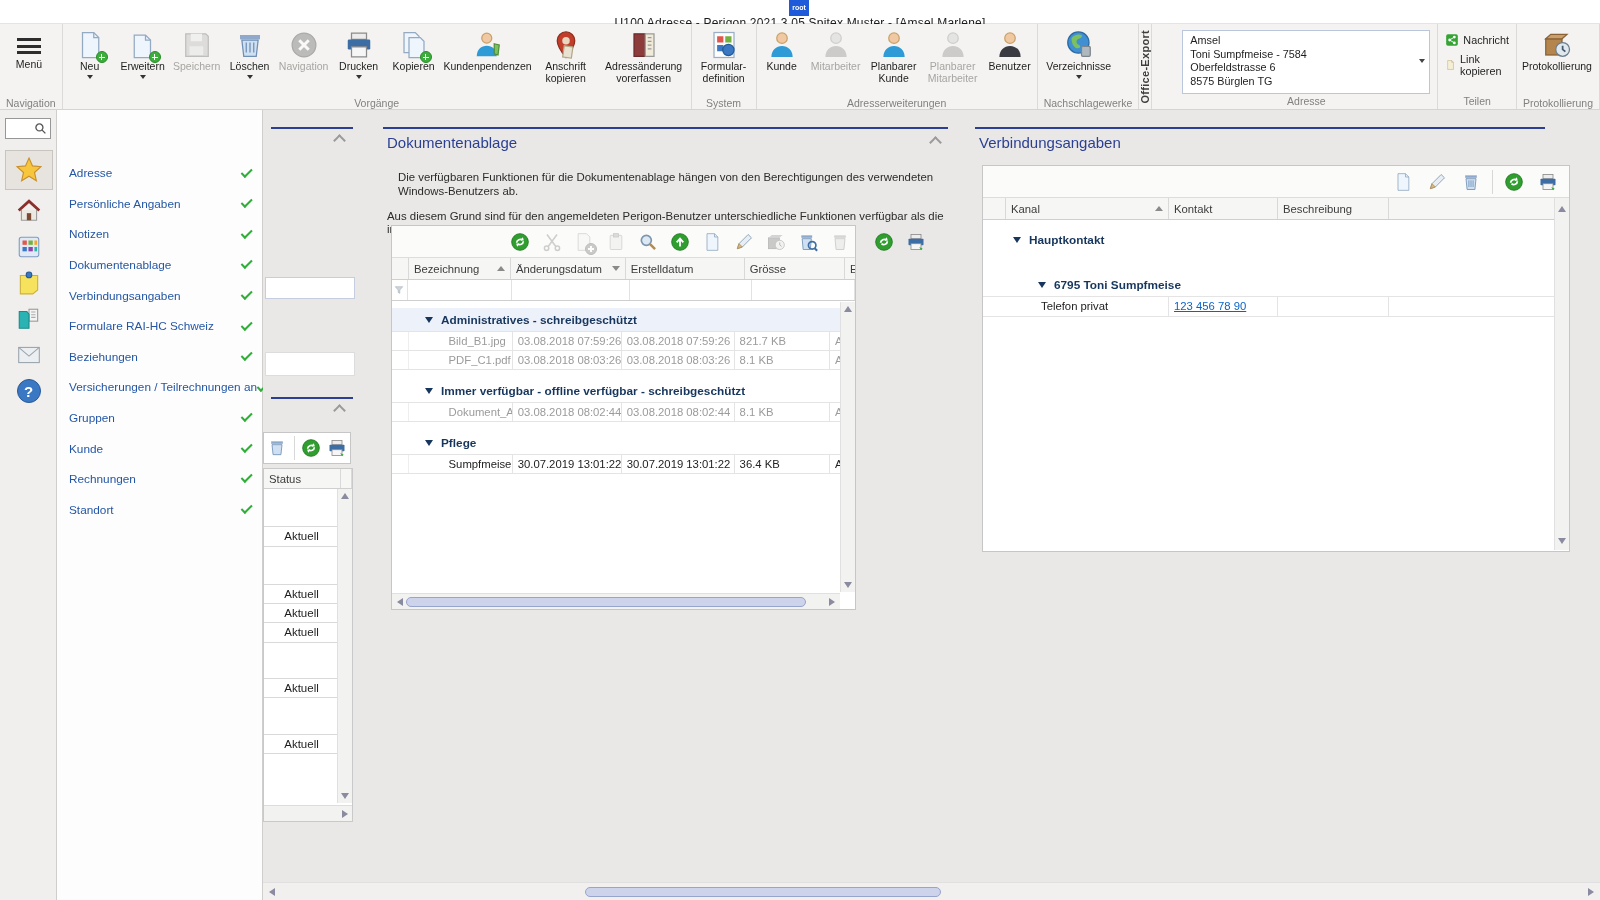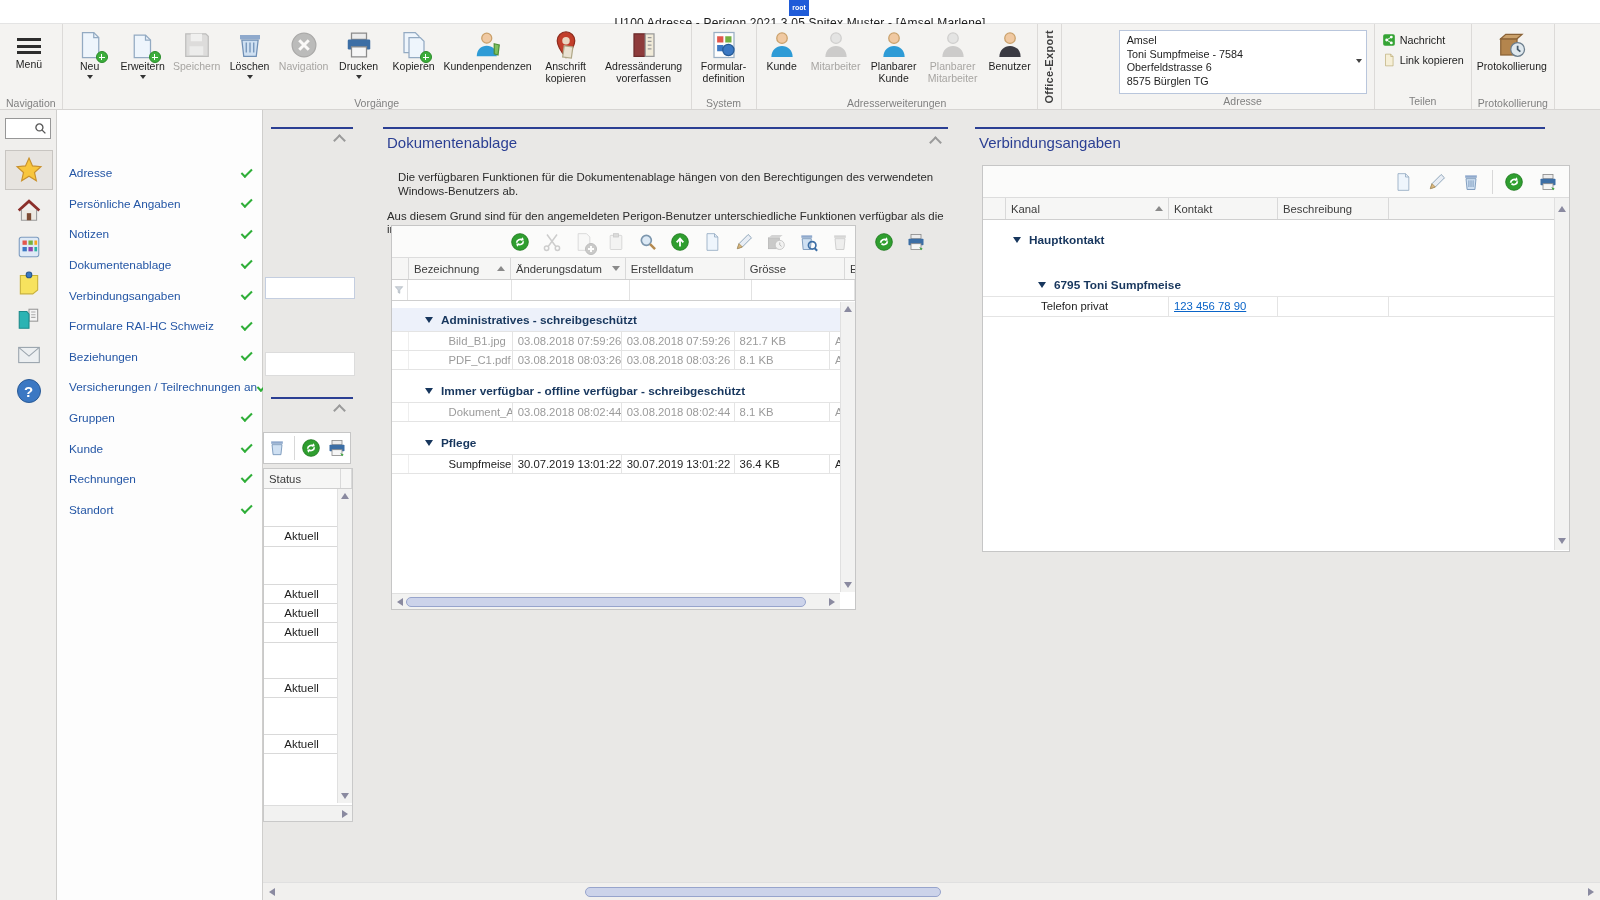--- a/index.html
+++ b/index.html
@@ -258,20 +258,34 @@
           <span class="ric"><svg viewBox="0 0 24 24">
                 <circle cx="12" cy="6.5" r="4.2" fill="#f0c9a2" stroke="#caa06a"></circle>
                 <path d="M3.5 21.5c0-5.5 3.8-8.8 8.5-8.8s8.5 3.3 8.5 8.8z" fill="#3a3a42"></path>
               </svg></span>
           <span class="rlbl">Benutzer</span>
         </div>
       </div>
       <div class="glabel">Adresserweiterungen</div>
     </div>
 
+    <div class="rgroup">
+      <div class="rbuttons">
+        <div class="rbtn" style="width:80px">
+          <span class="ric"><svg viewBox="0 0 24 24">
+                <circle cx="11.5" cy="10" r="8.5" fill="#3f8fd2" stroke="#2a6aa5"></circle>
+                <path d="M6 6.5c2-3 7-3.8 8.6-2-1 3-4.6 2-4.6 4.8s3.8 2 2.8 4.7c-2.8 1.8-6.8-1-6.8-7.5z" fill="#7cc15e"></path>
+                <rect x="14" y="13" width="7" height="8" rx="1" fill="#b0b8bf" stroke="#7c858c"></rect>
+              </svg></span>
+          <span class="rlbl">Verzeichnisse</span>
+          <span class="ddtri"></span>
+        </div>
+      </div>
+      <div class="glabel">Nachschlagewerke</div>
+    </div>
 
     <div class="vtab">
       <span class="vtext">Office-Export</span>
     </div>
 
     <div class="rgroup" style="width:50px;border-right:none">
       <div class="rbuttons"></div>
         <div class="glabel"></div>
     </div>
 

